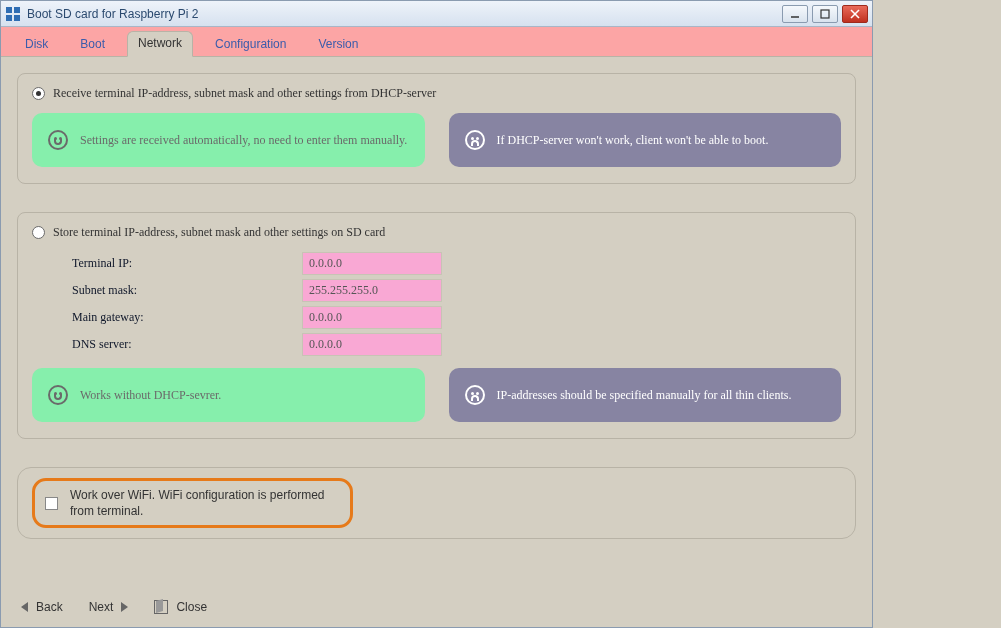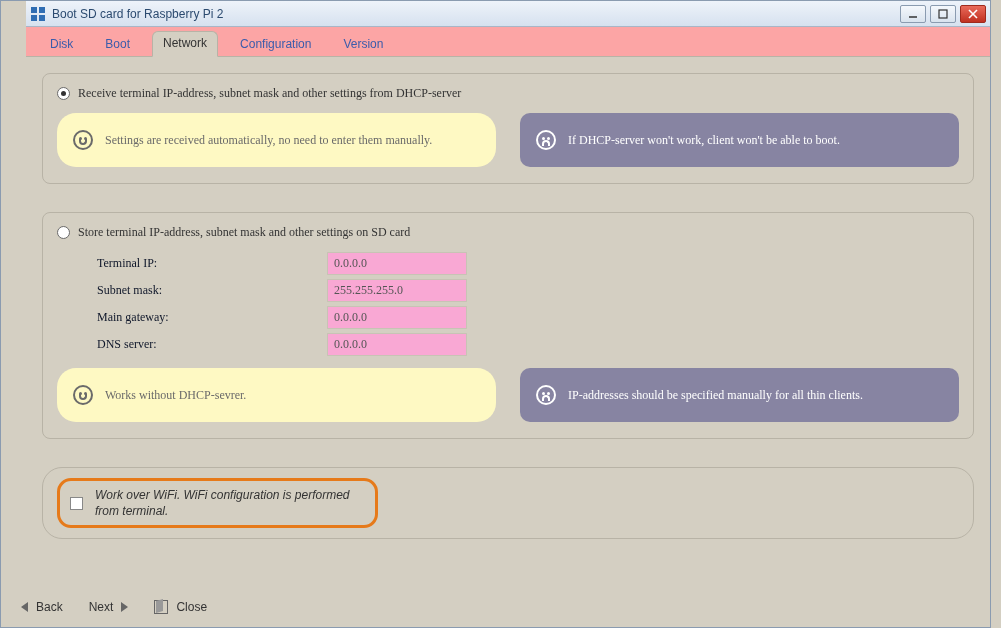--- a/index.html
+++ b/index.html
@@ -4,26 +4,25 @@
 <style>
   * { box-sizing: border-box; }
   body {
     margin: 0;
     font-family: Verdana, Geneva, sans-serif;
     font-size: 12px;
     background: #d4cfc2;
     color: #333;
   }
   .window {
-    width: 991px;
+    width: 873px;
     height: 628px;
     position: relative;
     background: #d4cfc2;
     border: 1px solid #8a9bb0;
-    padding-left: 25px;
   }
   
   .titlebar {
     height: 26px;
     background: linear-gradient(#eef3fa, #d6e1ef);
     border-bottom: 1px solid #a8b6c7;
     display: flex;
     align-items: center;
     padding: 0 4px;
   }
@@ -116,21 +115,21 @@
   .info-box {
     flex: 1;
     min-height: 54px;
     border-radius: 10px;
     padding: 12px 16px;
     display: flex;
     align-items: center;
     gap: 12px;
     color: #6a6a6a;
   }
-  .info-box.light { background: #fef9c3; border-radius: 19px; }
+  .info-box.light { background: #86efac; }
   .info-box.dark  { background: #8784a2; color: #fff; }
   .face {
     width: 20px; height: 20px; flex: 0 0 20px;
     border: 2px solid currentColor;
     border-radius: 50%;
     position: relative;
   }
   .face::before, .face::after {
     content: "";
     position: absolute;
@@ -170,26 +169,25 @@
     border: 1px solid #c8c3b5;
     color: #555;
     padding: 3px 6px;
     font-family: inherit;
     font-size: 12px;
   }
   .form-row input:disabled { color: #555; }
 
   .wifi-group {
     border: 1px solid #b8b3a6;
-    border-radius: 20px;
+    border-radius: 14px;
     padding: 10px 14px;
     display: flex;
     align-items: center;
     gap: 12px;
-    font-style: italic;
   }
   .checkbox {
     width: 13px; height: 13px;
     border: 1px solid #888;
     background: #fff;
     display: inline-block;
   }
   .highlight {
     border: 3px solid #e67a1a;
     border-radius: 14px;

